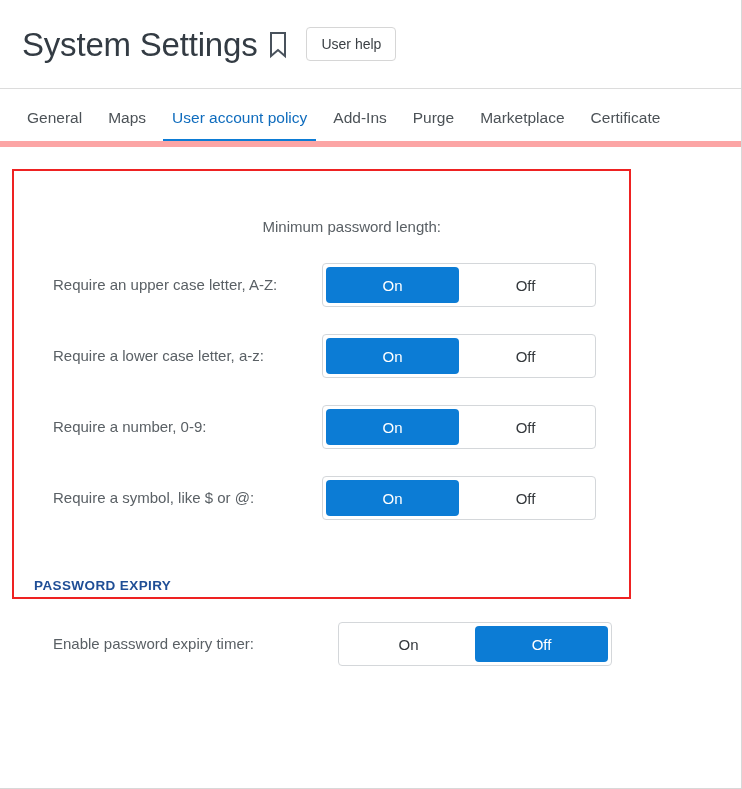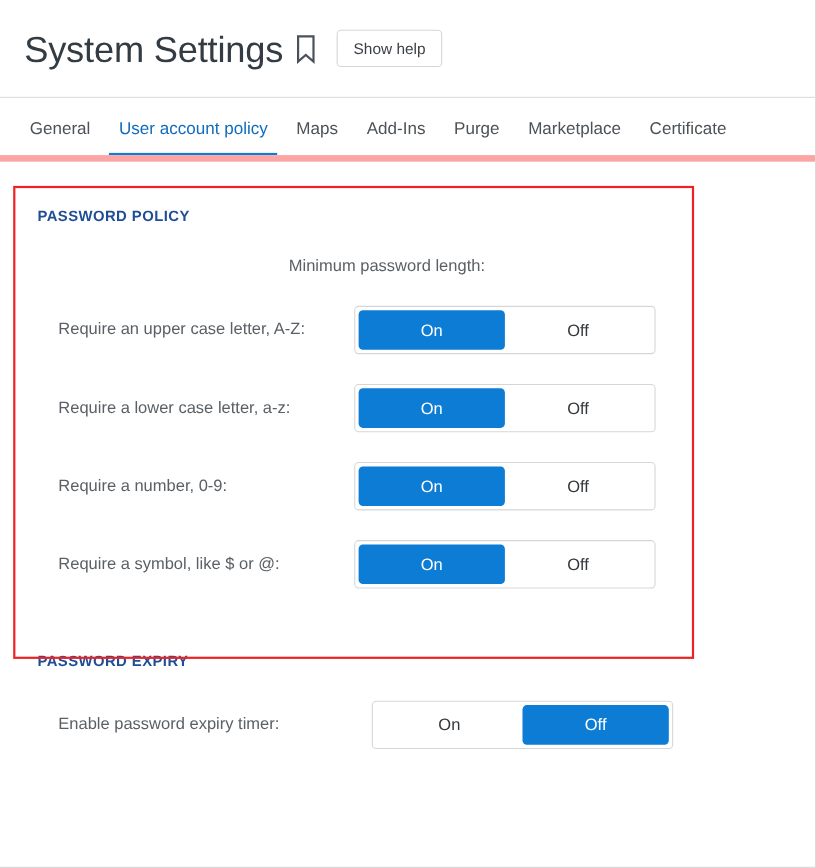--- a/index.html
+++ b/index.html
@@ -175,39 +175,38 @@
 
 <div class="page-frame">
 
   <div class="header">
     <span class="page-title">System Settings</span>
     <span class="bookmark-icon">
       <svg width="22" height="28" viewBox="0 0 22 28" aria-hidden="true">
         <path d="M4 2 H18 V25 L11 19 L4 25 Z" fill="none" stroke="#49525c" stroke-width="2" stroke-linejoin="miter"></path>
       </svg>
     </span>
-    <button class="show-help-btn">Show help</button>
+    <button class="show-help-btn">User help</button>
   </div>
 
   <div class="tabs-bar">
     <div class="tab">General</div>
+    <div class="tab">Maps</div>
     <div class="tab active">User account policy</div>
-    <div class="tab">Maps</div>
     <div class="tab">Add-Ins</div>
     <div class="tab">Purge</div>
     <div class="tab">Marketplace</div>
     <div class="tab">Certificate</div>
   </div>
 
   <div class="content">
 
     <div class="highlight-box"></div>
 
     <div class="section" style="padding-top:42px;">
-      <div class="section-title">PASSWORD POLICY</div>
 
       <div class="form-row" style="margin-top:29px;flex-direction:column;">
         <div class="row-label">Minimum password length:</div>
       </div>
 
       <div class="form-row" style="margin-top:27px;">
         <div class="row-label">Require an upper case letter, A-Z:</div>
         <div class="toggle">
           <div class="toggle-opt selected">On</div>
           <div class="toggle-opt">Off</div>

